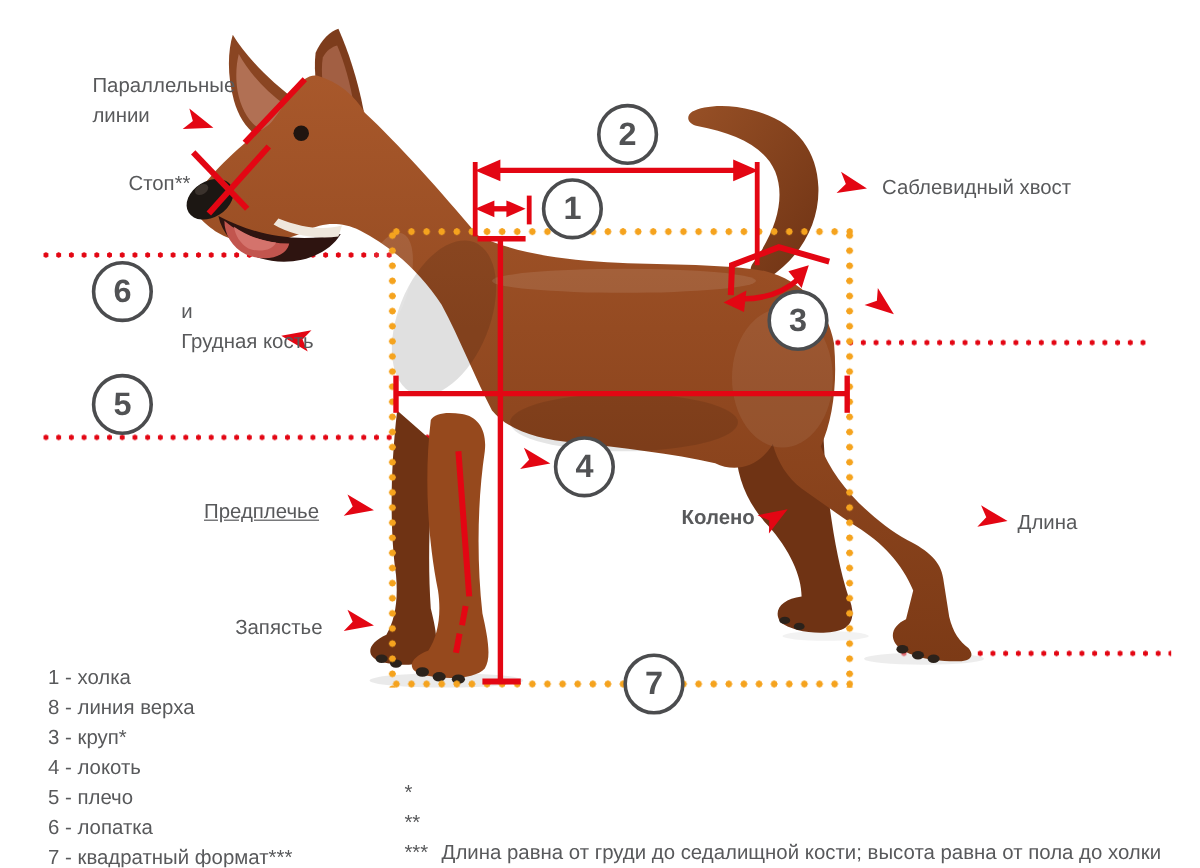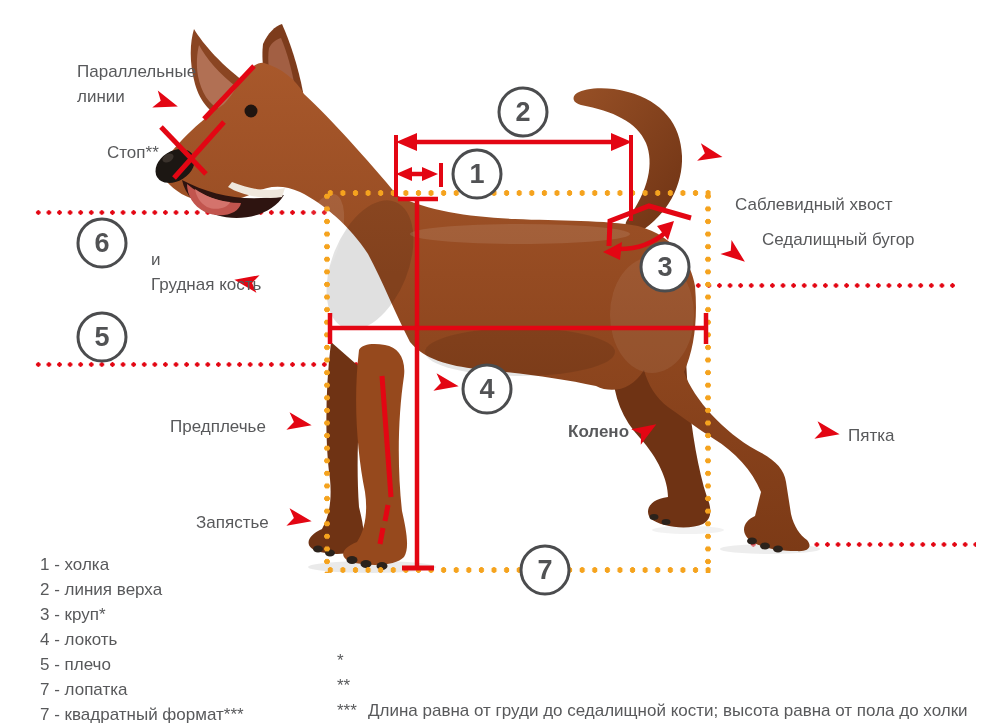--- a/index.html
+++ b/index.html
@@ -26,24 +26,24 @@
     font-size:27px;font-weight:600;color:#515254;transform:translate(-50%,-50%);}
   .c1{left:477px;top:174px;} .c2{left:523px;top:112px;} .c3{left:665px;top:267px;}
   .c4{left:487px;top:389px;} .c5{left:102px;top:337px;} .c6{left:102px;top:243px;}
   .c7{left:545px;top:570px;}
 
   
   .lbl{position:absolute;z-index:5;font-size:17px;line-height:1.45;color:#58595b;white-space:nowrap;}
   .lbl-center{text-align:left;white-space:normal;margin-left:39px;}
   .lbl-parallel{left:38px;top:60px;width:126px;}
   .lbl-stop{left:107px;top:141px;}
-  .lbl-sabre{left:735px;top:145px;margin-top:48px;}
+  .lbl-sabre{left:735px;top:145px;}
   .lbl-sedal{left:762px;top:228px;}
   .lbl-forbrust{left:112px;top:248px;width:126px;}
-  .lbl-predpl{left:170px;top:415px;}
+  .lbl-predpl{left:170px;top:415px;text-decoration:underline;}
   .lbl-zapyast{left:196px;top:511px;}
   .lbl-koleno{left:568px;top:420px;font-weight:bold;}
   .lbl-pyatka{left:848px;top:424px;}
 
   
   #legend{position:absolute;left:40px;top:552px;z-index:5;font-size:17px;line-height:25px;}
   #footnotes{position:absolute;left:337px;top:648px;z-index:5;font-size:17px;line-height:25px;}
   .fn-row{display:flex;}
   .fn-mark{width:31px;flex:0 0 31px;}
 </style>
@@ -255,37 +255,36 @@
   <div class="mcircle c2">2</div>
   <div class="mcircle c3">3</div>
   <div class="mcircle c4">4</div>
   <div class="mcircle c5">5</div>
   <div class="mcircle c6">6</div>
   <div class="mcircle c7">7</div>
 
   <div class="lbl lbl-center lbl-parallel">Параллельные линии</div>
   <div class="lbl lbl-stop">Стоп**</div>
   <div class="lbl lbl-sabre">Саблевидный хвост</div>
-  <div class="lbl lbl-sedal">Седалищный бугор</div>
   <div class="lbl lbl-center lbl-forbrust">
     <div>и</div>
     <div>Грудная кость</div>
   </div>
   <div class="lbl lbl-predpl">Предплечье</div>
   <div class="lbl lbl-zapyast">Запястье</div>
   <div class="lbl lbl-koleno">Колено</div>
-  <div class="lbl lbl-pyatka">Пятка</div>
+  <div class="lbl lbl-pyatka">Длина</div>
 
   <div id="legend">
     <div>1 - холка</div>
-    <div>2 - линия верха</div>
+    <div>8 - линия верха</div>
     <div>3 - круп*</div>
     <div>4 - локоть</div>
     <div>5 - плечо</div>
-    <div>7 - лопатка</div>
+    <div>6 - лопатка</div>
     <div>7 - квадратный формат***</div>
   </div>
 
   <div id="footnotes">
     <div class="fn-row">
       <span class="fn-mark">*</span>
     </div>
     <div class="fn-row">
       <span class="fn-mark">**</span>
     </div>

